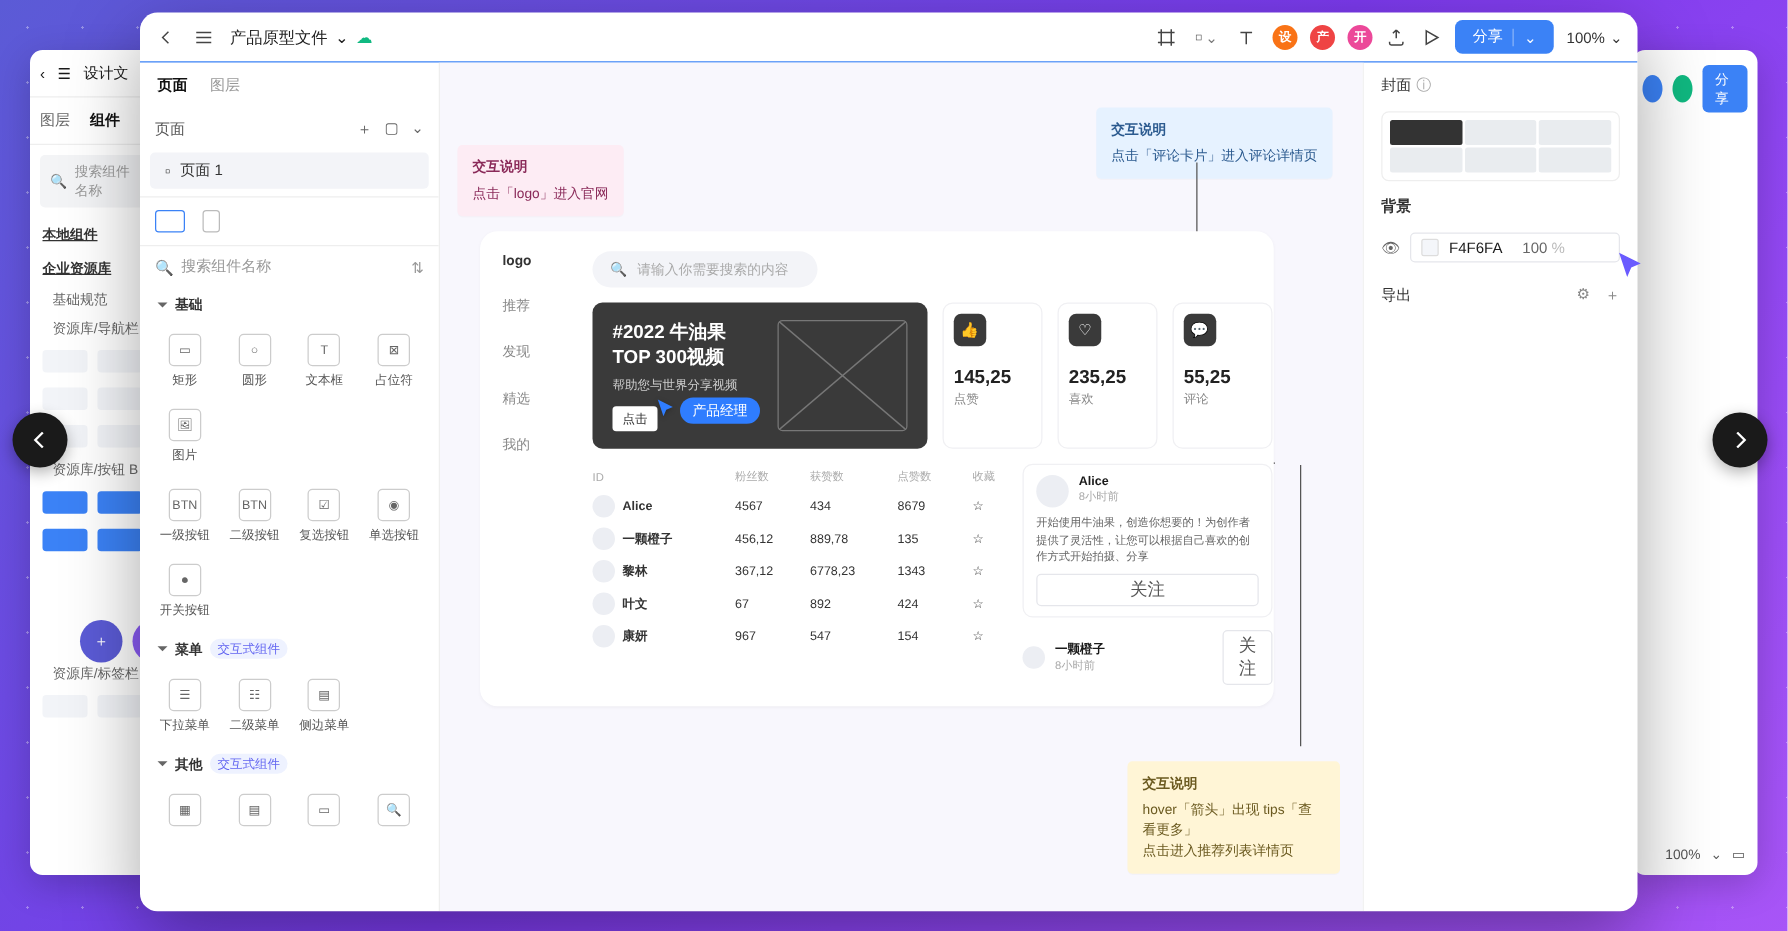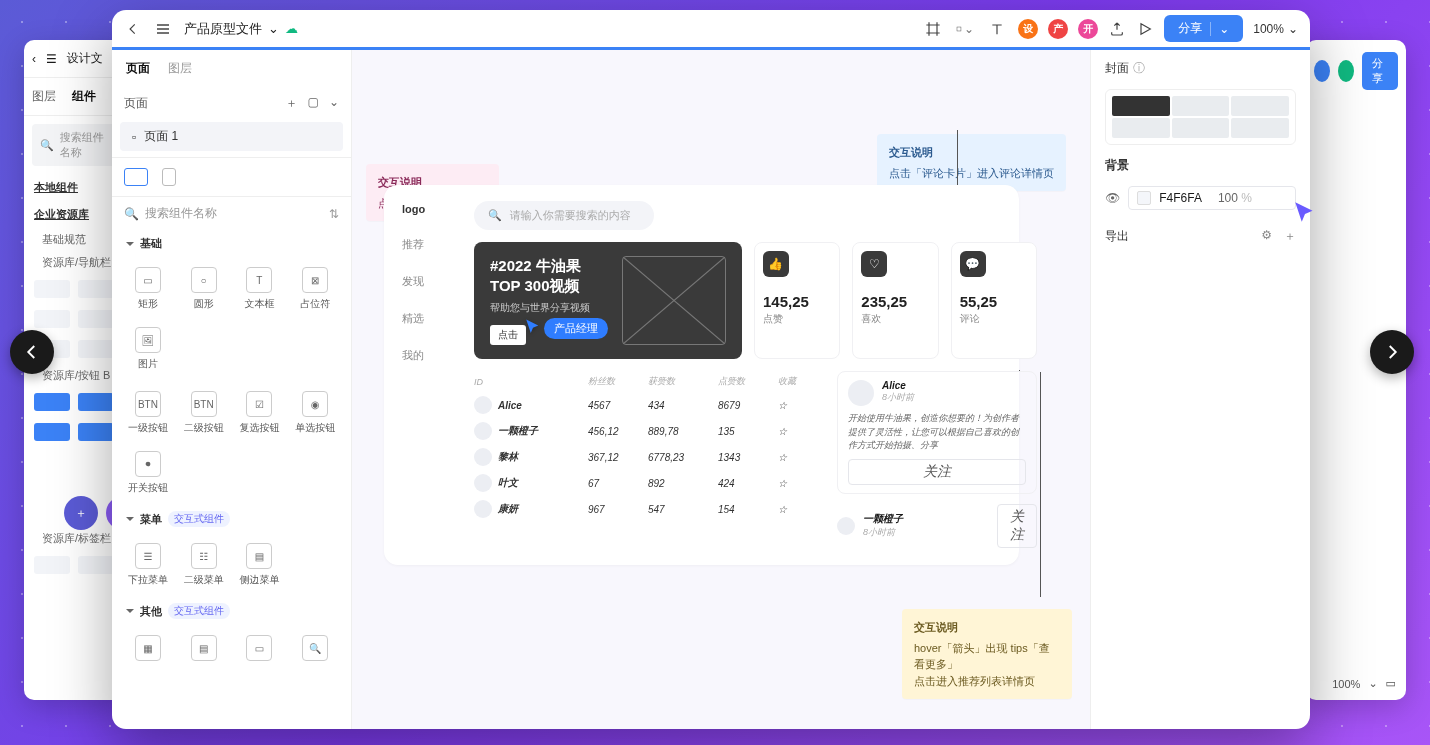--- a/index.html
+++ b/index.html
@@ -58,21 +58,21 @@
     border-radius: 14px;
     box-shadow: 0 20px 60px rgba(0,0,0,0.35);
     display: flex;
     flex-direction: column;
     overflow: hidden;
   }
 
   .topbar {
     height: 40px;
     display:flex; align-items:center; padding:0 12px; gap:12px;
-    border-bottom:3px solid #3b82f6;
+    border-bottom:1px solid #3b82f6;
   }
   .topbar-left { display:flex; align-items:center; gap:12px; flex:1; }
   .topbar-center { display:flex; gap:14px; align-items:center; }
   .topbar-right { display:flex; gap:10px; align-items:center; }
   .icon-btn { width:18px; height:18px; display:inline-flex; align-items:center; justify-content:center; color:#444; }
   .file-title { font-size:13px; color:#222; display:flex; align-items:center; gap:6px;}
   .circ { width:20px; height:20px; border-radius:50%; display:inline-flex; align-items:center; justify-content:center; color:#fff; font-size:10px; font-weight:600;}
   .c-orange { background:#f97316;} .c-red{background:#ef4444;} .c-pink{background:#ec4899;}
   .share-btn { background:#3b82f6; color:#fff; border-radius:6px; padding:5px 14px; font-size:12px; display:flex; align-items:center; gap:4px;}
   .share-caret { border-left:1px solid rgba(255,255,255,0.4); padding-left:8px; margin-left:4px;}
@@ -101,21 +101,21 @@
   .tile-grid { display:grid; grid-template-columns:repeat(4, 1fr); gap:4px; padding:4px 10px;}
   .tile { display:flex; flex-direction:column; align-items:center; gap:4px; padding:6px 0; border-radius:4px;}
   .tile .ic { width:26px; height:26px; border:1px solid #ccc; border-radius:4px; display:flex; align-items:center; justify-content:center; color:#666; font-size:10px;}
   .tile .lb { font-size:10px; color:#555; }
   .pill { background:#eef2ff; color:#6366f1; border-radius:10px; padding:1px 6px; font-size:10px; font-weight:500;}
 
   
   .canvas-wrap { flex:1; position:relative; background:#f8f7fd; overflow:hidden; }
   .canvas { position:absolute; inset:0; }
 
-  .note { position:absolute; border-radius:4px; padding:10px 12px; font-size:11px; line-height:1.5; min-width:120px; box-shadow: 0 1px 0 rgba(0,0,0,0.02); margin-top: 48px;}
+  .note { position:absolute; border-radius:4px; padding:10px 12px; font-size:11px; line-height:1.5; min-width:120px; box-shadow: 0 1px 0 rgba(0,0,0,0.02);}
   .note .nt { font-weight:600; margin-bottom:4px; font-size:11px;}
   .note-pink { background:#fdecf4; color:#8a2a59; left:14px; top:66px;}
   .note-blue { background:#e6f2ff; color:#2b5a8f; left:525px; top:36px;}
   .note-yellow { background:#fff5d6; color:#6b5a20; left:550px; bottom:30px; max-width:170px;}
 
   .connector { position:absolute; background:#555; }
   .conn1-v { width:1px; height:60px; left:605px; top:80px; }
   .conn2-h { height:1px; width:32px; left:636px; top:320px;}
   .conn2-v { width:1px; height:225px; left:688px; top:322px;}
 
@@ -153,21 +153,21 @@
   .section-heads { display:grid; grid-template-columns: 1fr 210px; gap:14px; align-items:center;}
   .sh-left { display:flex; align-items:center; justify-content:space-between;}
   .sh-left b { font-size:12px;}
   .chip { border:1px solid #e5e6eb; border-radius:12px; padding:2px 10px; font-size:10px; color:#666;}
   .sh-right { display:flex; align-items:center; justify-content:space-between; font-size:12px; font-weight:600;}
 
   .table-row { display:grid; grid-template-columns: 24px 90px 60px 70px 60px 30px; align-items:center; font-size:10px; color:#333; padding:4px 0;}
   .table-row.th { color:#aaa; font-size:9px;}
   .avatar-sm { width:18px; height:18px; border-radius:50%; background:#eceef3; }
 
-  .content-row { display:grid; grid-template-columns:1fr 200px; gap:29px;font-style:italic; }
+  .content-row { display:grid; grid-template-columns:1fr 200px; gap:10px; }
   .reco { border:1px solid #f0f0f3; border-radius:8px; padding:8px 10px;}
   .reco-item { display:flex; gap:8px; font-size:10px; align-items:flex-start;}
   .reco-item .avatar-sm { width:26px; height:26px; }
   .reco .desc { font-size:9px; color:#666; line-height:1.5; margin:6px 0;}
   .follow-btn { border:1px solid #e5e6eb; border-radius:4px; padding:3px 0; text-align:center; font-size:14px; color:#555;}
   .reco2 { display:flex; align-items:center; gap:8px; margin-top:10px;}
   .reco2 .follow-btn { width:40px; padding:3px 6px;}
 
   
   .right {

